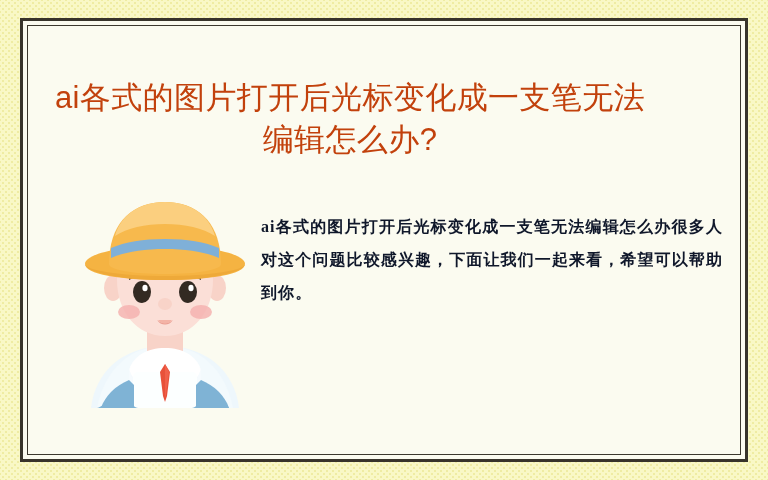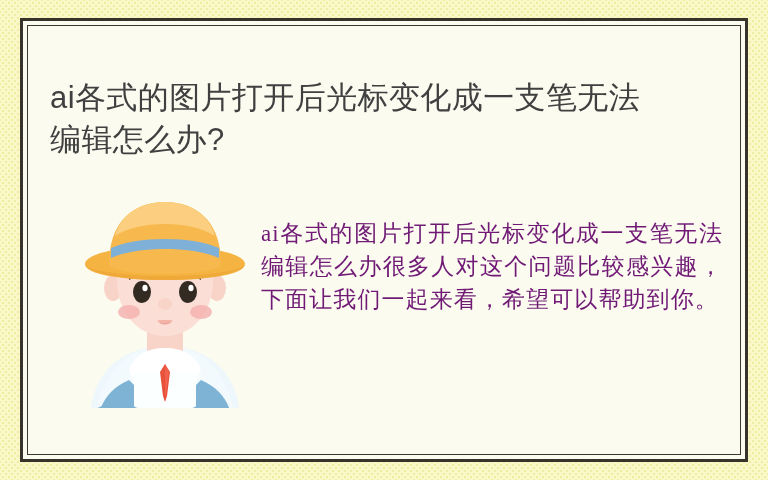--- a/index.html
+++ b/index.html
@@ -62,38 +62,40 @@
 
   
   #headline {
     position: absolute;
     left: 22px;
     top: 30px;
     width: 600px;
     font-size: 31px;
     line-height: 42px;
     letter-spacing: 0.4px;
-    color: #404040;
+    color: #c2410c;
     font-weight: 400;
     white-space: pre-wrap;
+    text-align: center;
   }
 
   
   #article-text {
     position: absolute;
     left: 233px;
     top: 168px;
     width: 462px;
     font-family: "Liberation Serif", serif;
-    font-size: 23px;
+    font-size: 16px;
     line-height: 33px;
     letter-spacing: 1.1px;
-    color: #701a75;
+    color: #0f172a;
     text-align: justify;
     text-justify: inter-character;
+    font-weight: bold;
   }
 
   
   #illustration {
     position: absolute;
     left: 43px;
     top: 170px;
     width: 188px;
     height: 212px;
     overflow: hidden;

